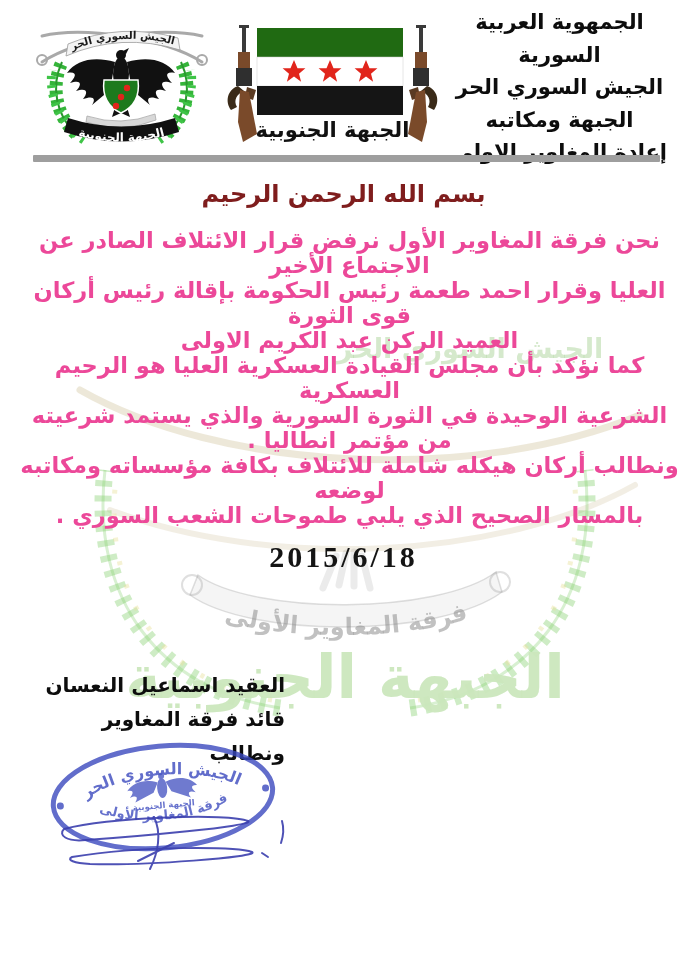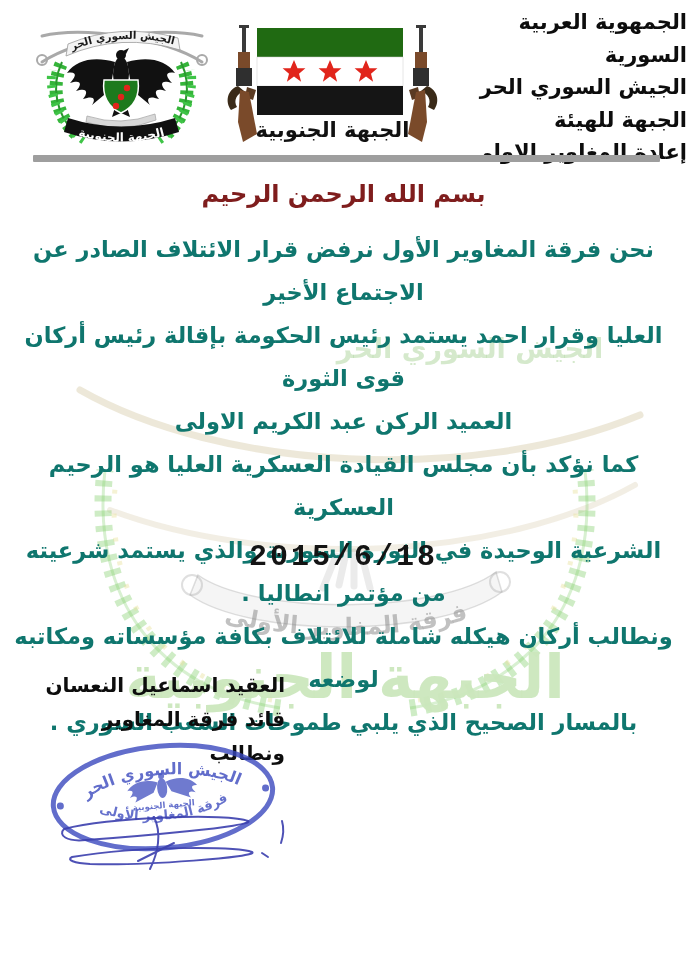--- a/index.html
+++ b/index.html
@@ -13,41 +13,41 @@
   .watermark{position:absolute;left:40px;top:320px;z-index:0;}
   
   .emblem{position:absolute;left:24px;top:10px;z-index:1;}
   .flag-group{position:absolute;left:225px;top:20px;width:215px;height:130px;z-index:1;}
   .flag-caption{
     position:absolute;left:0;top:98px;width:215px;text-align:center;
     font-size:21px;font-weight:bold;color:#111;direction:rtl;
   }
   .header-text{
     position:absolute;right:0;top:6px;width:255px;z-index:1;
-    direction:rtl;color:#0d0d0d;
+    text-align:center;direction:rtl;color:#0d0d0d;
     font-size:21px;font-weight:bold;line-height:32.5px;
   }
   .divider{
     position:absolute;left:33px;top:155px;width:627px;height:7px;
     background:#9e9e9e;border-radius:1px;z-index:1;
   }
   
   .bismillah{
     position:absolute;left:0;top:180px;width:687px;text-align:center;z-index:1;
     direction:rtl;font-size:24px;font-weight:bold;color:#7f1d1d;
   }
   .body-text{
-    position:absolute;left:8px;top:228px;width:671px;z-index:1;
-    text-align:center;direction:rtl;color:#0f766e;
-    font-size:22.5px;font-weight:bold;line-height:43px;
+    position:absolute;left:14px;top:228px;width:671px;z-index:1;
+    text-align:center;direction:rtl;color:#ec4899;
+    font-size:22.5px;font-weight:bold;line-height:25px;
   }
   .date-line{
     position:absolute;left:0;top:540px;width:687px;text-align:center;z-index:1;
     font-size:30px;font-weight:bold;color:#141414;letter-spacing:3px;
-    font-family:Liberation Mono, monospace;
+    font-family:Liberation Serif, serif;
   }
   
   .signature-block{
     position:absolute;left:20px;top:668px;width:265px;z-index:2;
     text-align:right;direction:rtl;color:#0d0d0d;
     font-size:20px;font-weight:bold;line-height:34px;
   }
   .stamp{position:absolute;left:46px;top:740px;z-index:2;transform:rotate(-5deg);opacity:.9;}
   .sig-strokes{position:absolute;left:50px;top:813px;z-index:3;}
 </style>
@@ -187,31 +187,31 @@
           <use href="#star5" transform="translate(141,52)"></use>
         </g>
       </g>
     </svg>
     <div class="flag-caption">الجبهة الجنوبية</div>
   </div>
 
   <div class="header-text">
     <div>الجمهوية العربية السورية</div>
     <div>الجيش السوري الحر</div>
-    <div>الجبهة للهيئة</div>
+    <div>الجبهة ومكاتبه</div>
     <div>إعادة المغاوير الاولى</div>
   </div>
 
   <div class="divider"></div>
 
   <div class="bismillah">بسم الله الرحمن الرحيم</div>
 
   <div class="body-text">
     <div>نحن فرقة المغاوير الأول نرفض قرار الائتلاف الصادر عن الاجتماع الأخير</div>
-    <div>العليا وقرار احمد يستمد رئيس الحكومة بإقالة رئيس أركان قوى الثورة</div>
+    <div>العليا وقرار احمد طعمة رئيس الحكومة بإقالة رئيس أركان قوى الثورة</div>
     <div>العميد الركن عبد الكريم الاولى</div>
     <div>كما نؤكد بأن مجلس  القيادة العسكرية العليا هو الرحيم العسكرية</div>
     <div>الشرعية الوحيدة في الثورة السورية والذي يستمد شرعيته من مؤتمر انطاليا .</div>
     <div>ونطالب أركان هيكله شاملة للائتلاف بكافة مؤسساته ومكاتبه لوضعه</div>
     <div>بالمسار الصحيح الذي يلبي طموحات الشعب السوري .</div>
   </div>
 
   <div class="date-line">2015/6/18</div>
 
   <div class="signature-block">

